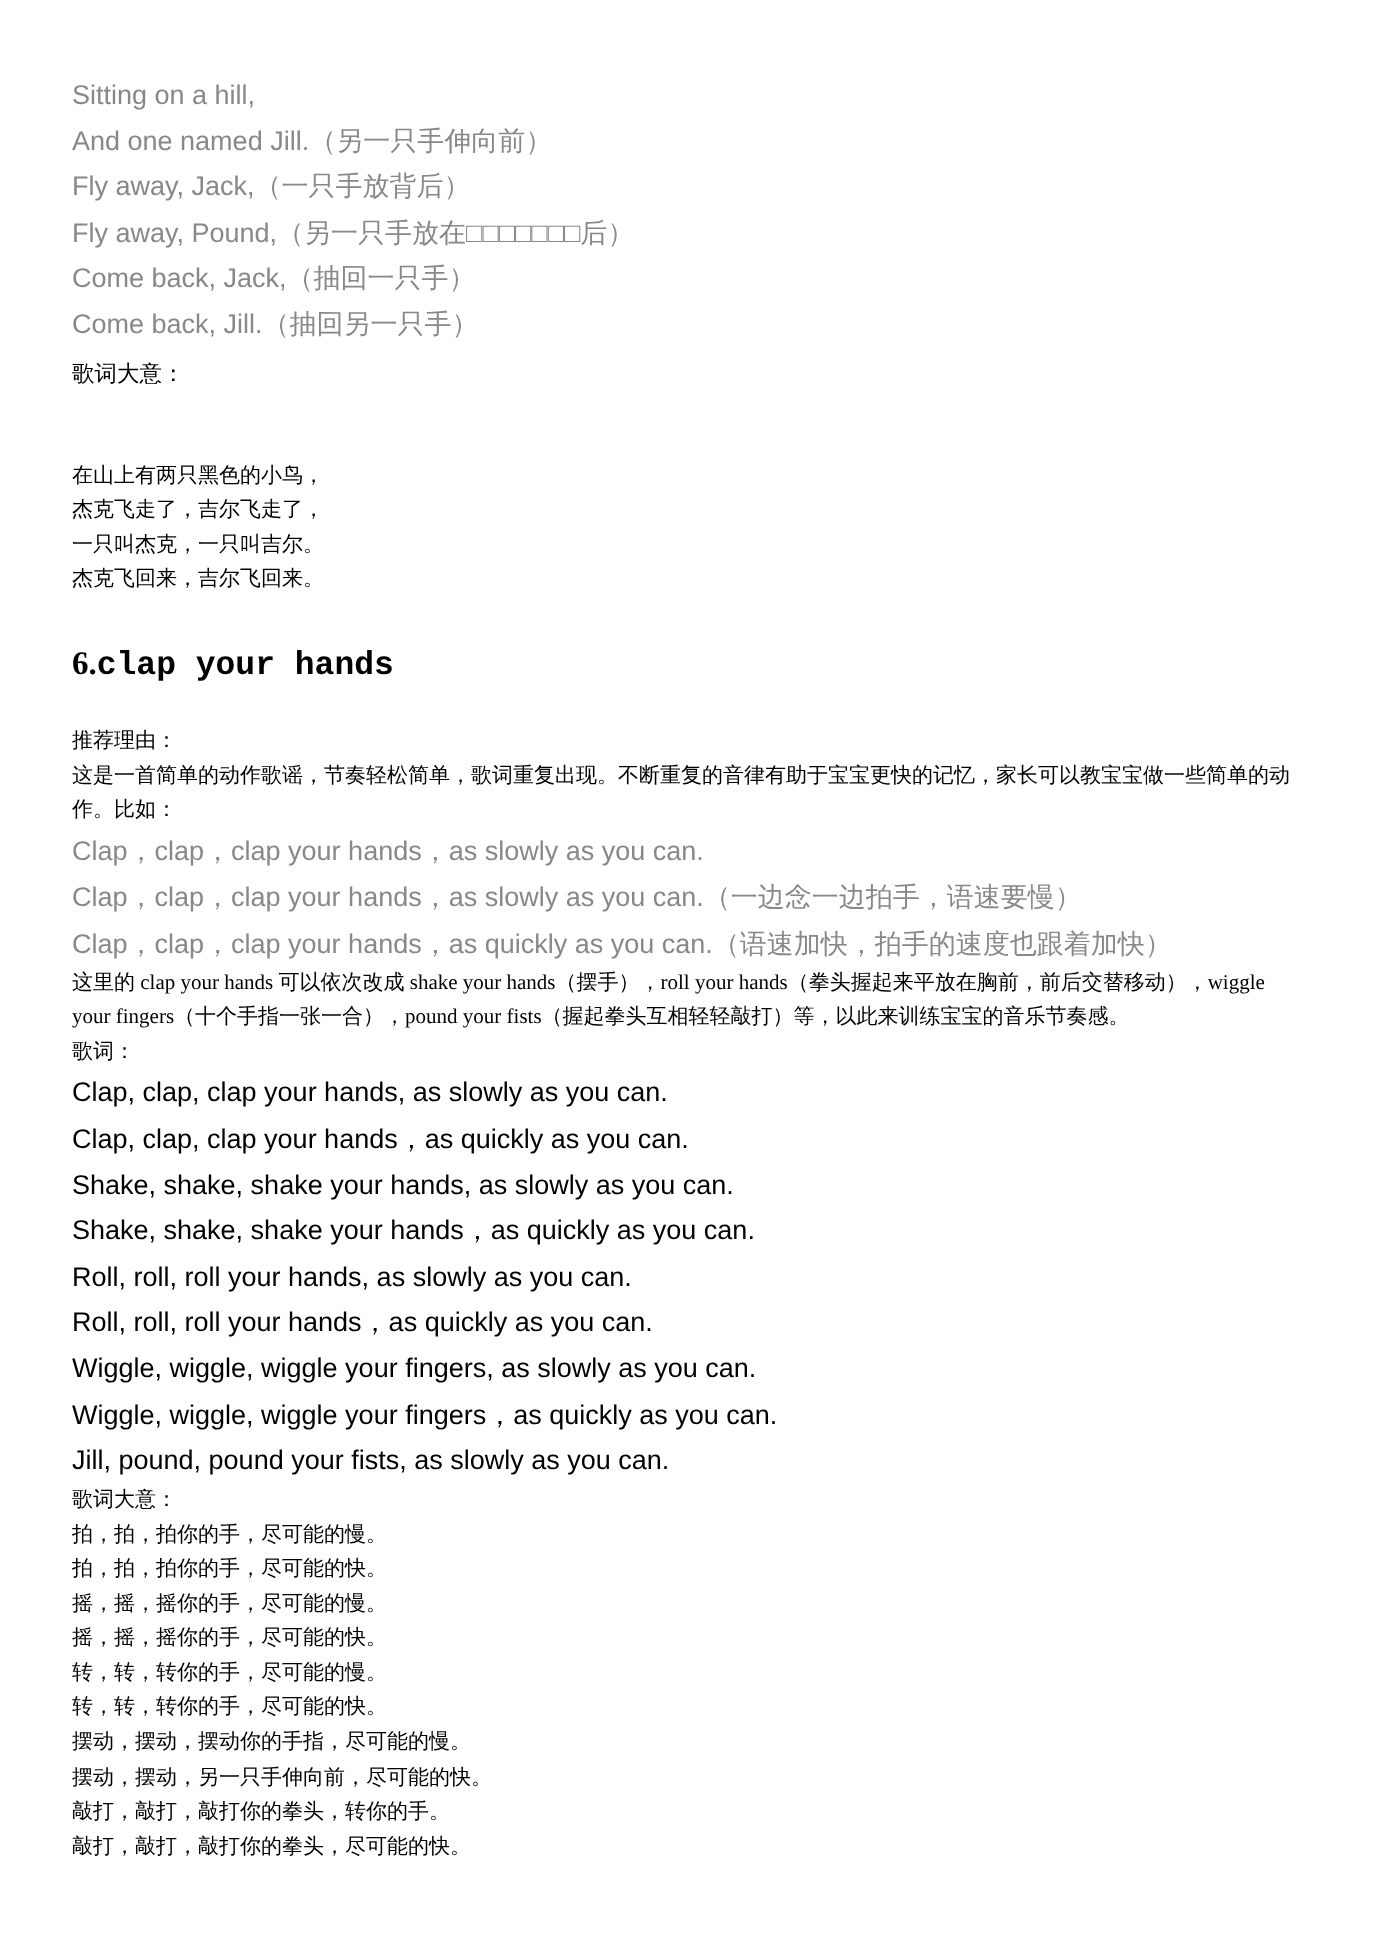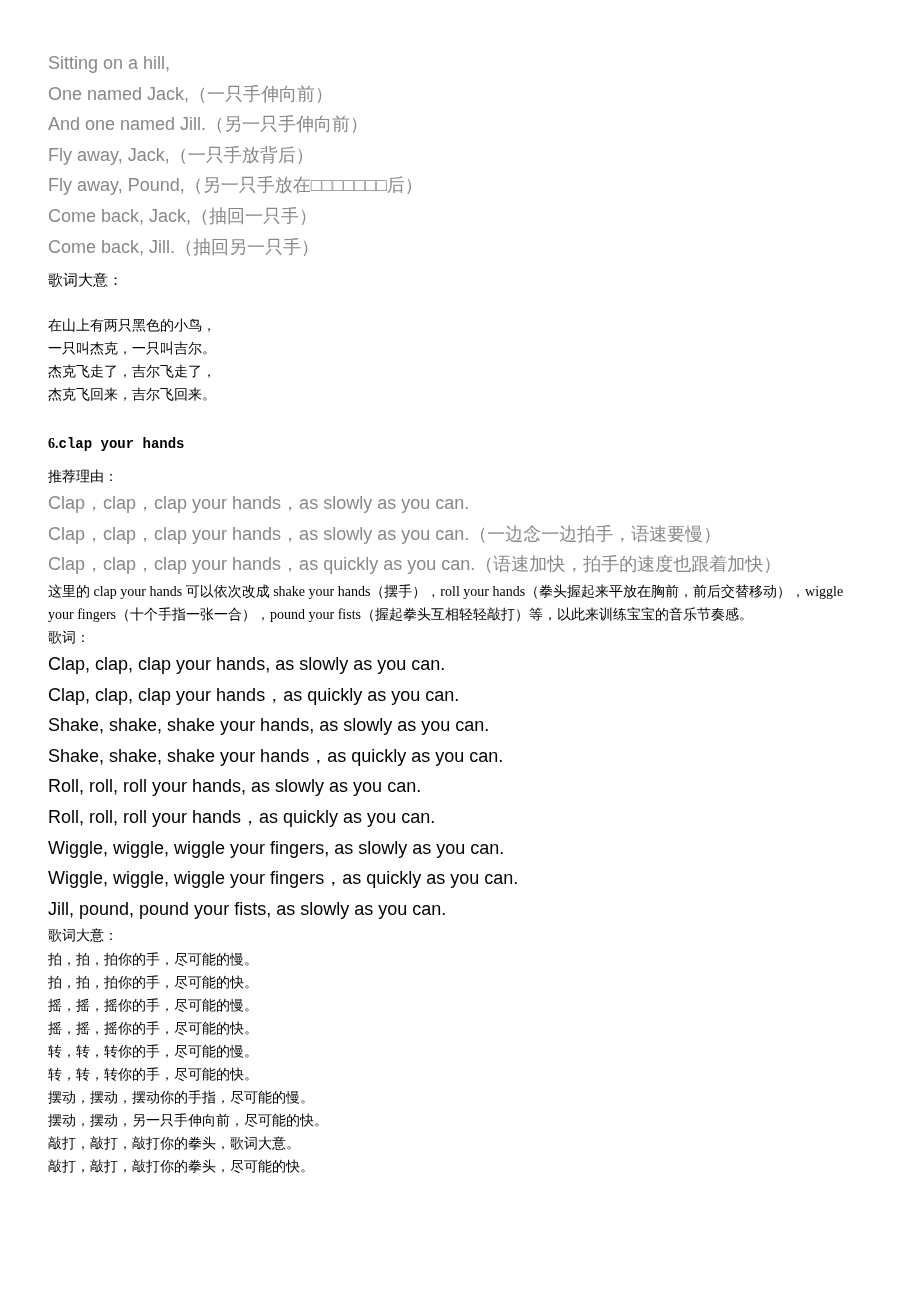--- a/index.html
+++ b/index.html
@@ -22,71 +22,72 @@
     .heading-label {
       font-size: 15px;
       font-weight: normal;
       color: #000;
       margin-top: 6px;
     }
     .spacer {
       height: 22px;
     }
     .section-title {
-      font-size: 14px;
+      font-size: 22px;
       font-weight: bold;
       margin-top: 26px;
       margin-bottom: 10px;
     }
     .section-title .num {
       font-family: "Times New Roman", serif;
     }
     .section-title .title-text {
       font-family: "Consolas", "Courier New", monospace;
       font-weight: bold;
       color: #000;
     }
     .body-text {
       font-size: 14px;
       line-height: 1.65;
+      margin-top: 22px;
     }
     .body-text div {
       margin: 0;
     }
   </style>
 </head>
 <body>
 
 <div class="mono">
   <div>Sitting on a hill,</div>
-  <div>One named Jack,（一只手伸向前）</div>
   <div>And one named Jill.（另一只手伸向前）</div>
   <div>Fly away, Jack,（一只手放背后）</div>
   <div>Fly away, Pound,（另一只手放在□□□□□□□后）</div>
   <div>Come back, Jack,（抽回一只手）</div>
   <div>Come back, Jill.（抽回另一只手）</div>
 </div>
 
 <div class="heading-label">歌词大意：</div>
 
 <div class="spacer"></div>
 
 <div class="body-text">
   <div>在山上有两只黑色的小鸟，</div>
+  <div>杰克飞走了，吉尔飞走了，</div>
   <div>一只叫杰克，一只叫吉尔。</div>
-  <div>杰克飞走了，吉尔飞走了，</div>
   <div>杰克飞回来，吉尔飞回来。</div>
 </div>
 
 <div class="section-title">
   <span class="num">6.</span><span class="title-text">clap your hands</span>
 </div>
 
 <div class="body-text">
   <div>推荐理由：</div>
+  <div>这是一首简单的动作歌谣，节奏轻松简单，歌词重复出现。不断重复的音律有助于宝宝更快的记忆，家长可以教宝宝做一些简单的动作。比如：</div>
   <div class="mono">Clap，clap，clap your hands，as slowly as you can.</div>
   <div class="mono">Clap，clap，clap your hands，as slowly as you can.（一边念一边拍手，语速要慢）</div>
   <div class="mono">Clap，clap，clap your hands，as quickly as you can.（语速加快，拍手的速度也跟着加快）</div>
   <div>这里的 clap your hands 可以依次改成 shake your hands（摆手），roll your hands（拳头握起来平放在胸前，前后交替移动），wiggle your fingers（十个手指一张一合），pound your fists（握起拳头互相轻轻敲打）等，以此来训练宝宝的音乐节奏感。</div>
   <div>歌词：</div>
 
   <div class="mono" style="color:#000;">
     <div>Clap, clap, clap your hands, as slowly as you can.</div>
     <div>Clap, clap, clap your hands，as quickly as you can.</div>
     <div>Shake, shake, shake your hands, as slowly as you can.</div>
@@ -102,16 +103,16 @@
 
   <div>
     <div>拍，拍，拍你的手，尽可能的慢。</div>
     <div>拍，拍，拍你的手，尽可能的快。</div>
     <div>摇，摇，摇你的手，尽可能的慢。</div>
     <div>摇，摇，摇你的手，尽可能的快。</div>
     <div>转，转，转你的手，尽可能的慢。</div>
     <div>转，转，转你的手，尽可能的快。</div>
     <div>摆动，摆动，摆动你的手指，尽可能的慢。</div>
     <div>摆动，摆动，另一只手伸向前，尽可能的快。</div>
-    <div>敲打，敲打，敲打你的拳头，歌词大意。</div>
+    <div>敲打，敲打，敲打你的拳头，转你的手。</div>
     <div>敲打，敲打，敲打你的拳头，尽可能的快。</div>
   </div>
 </div>
 
 </body></html>

